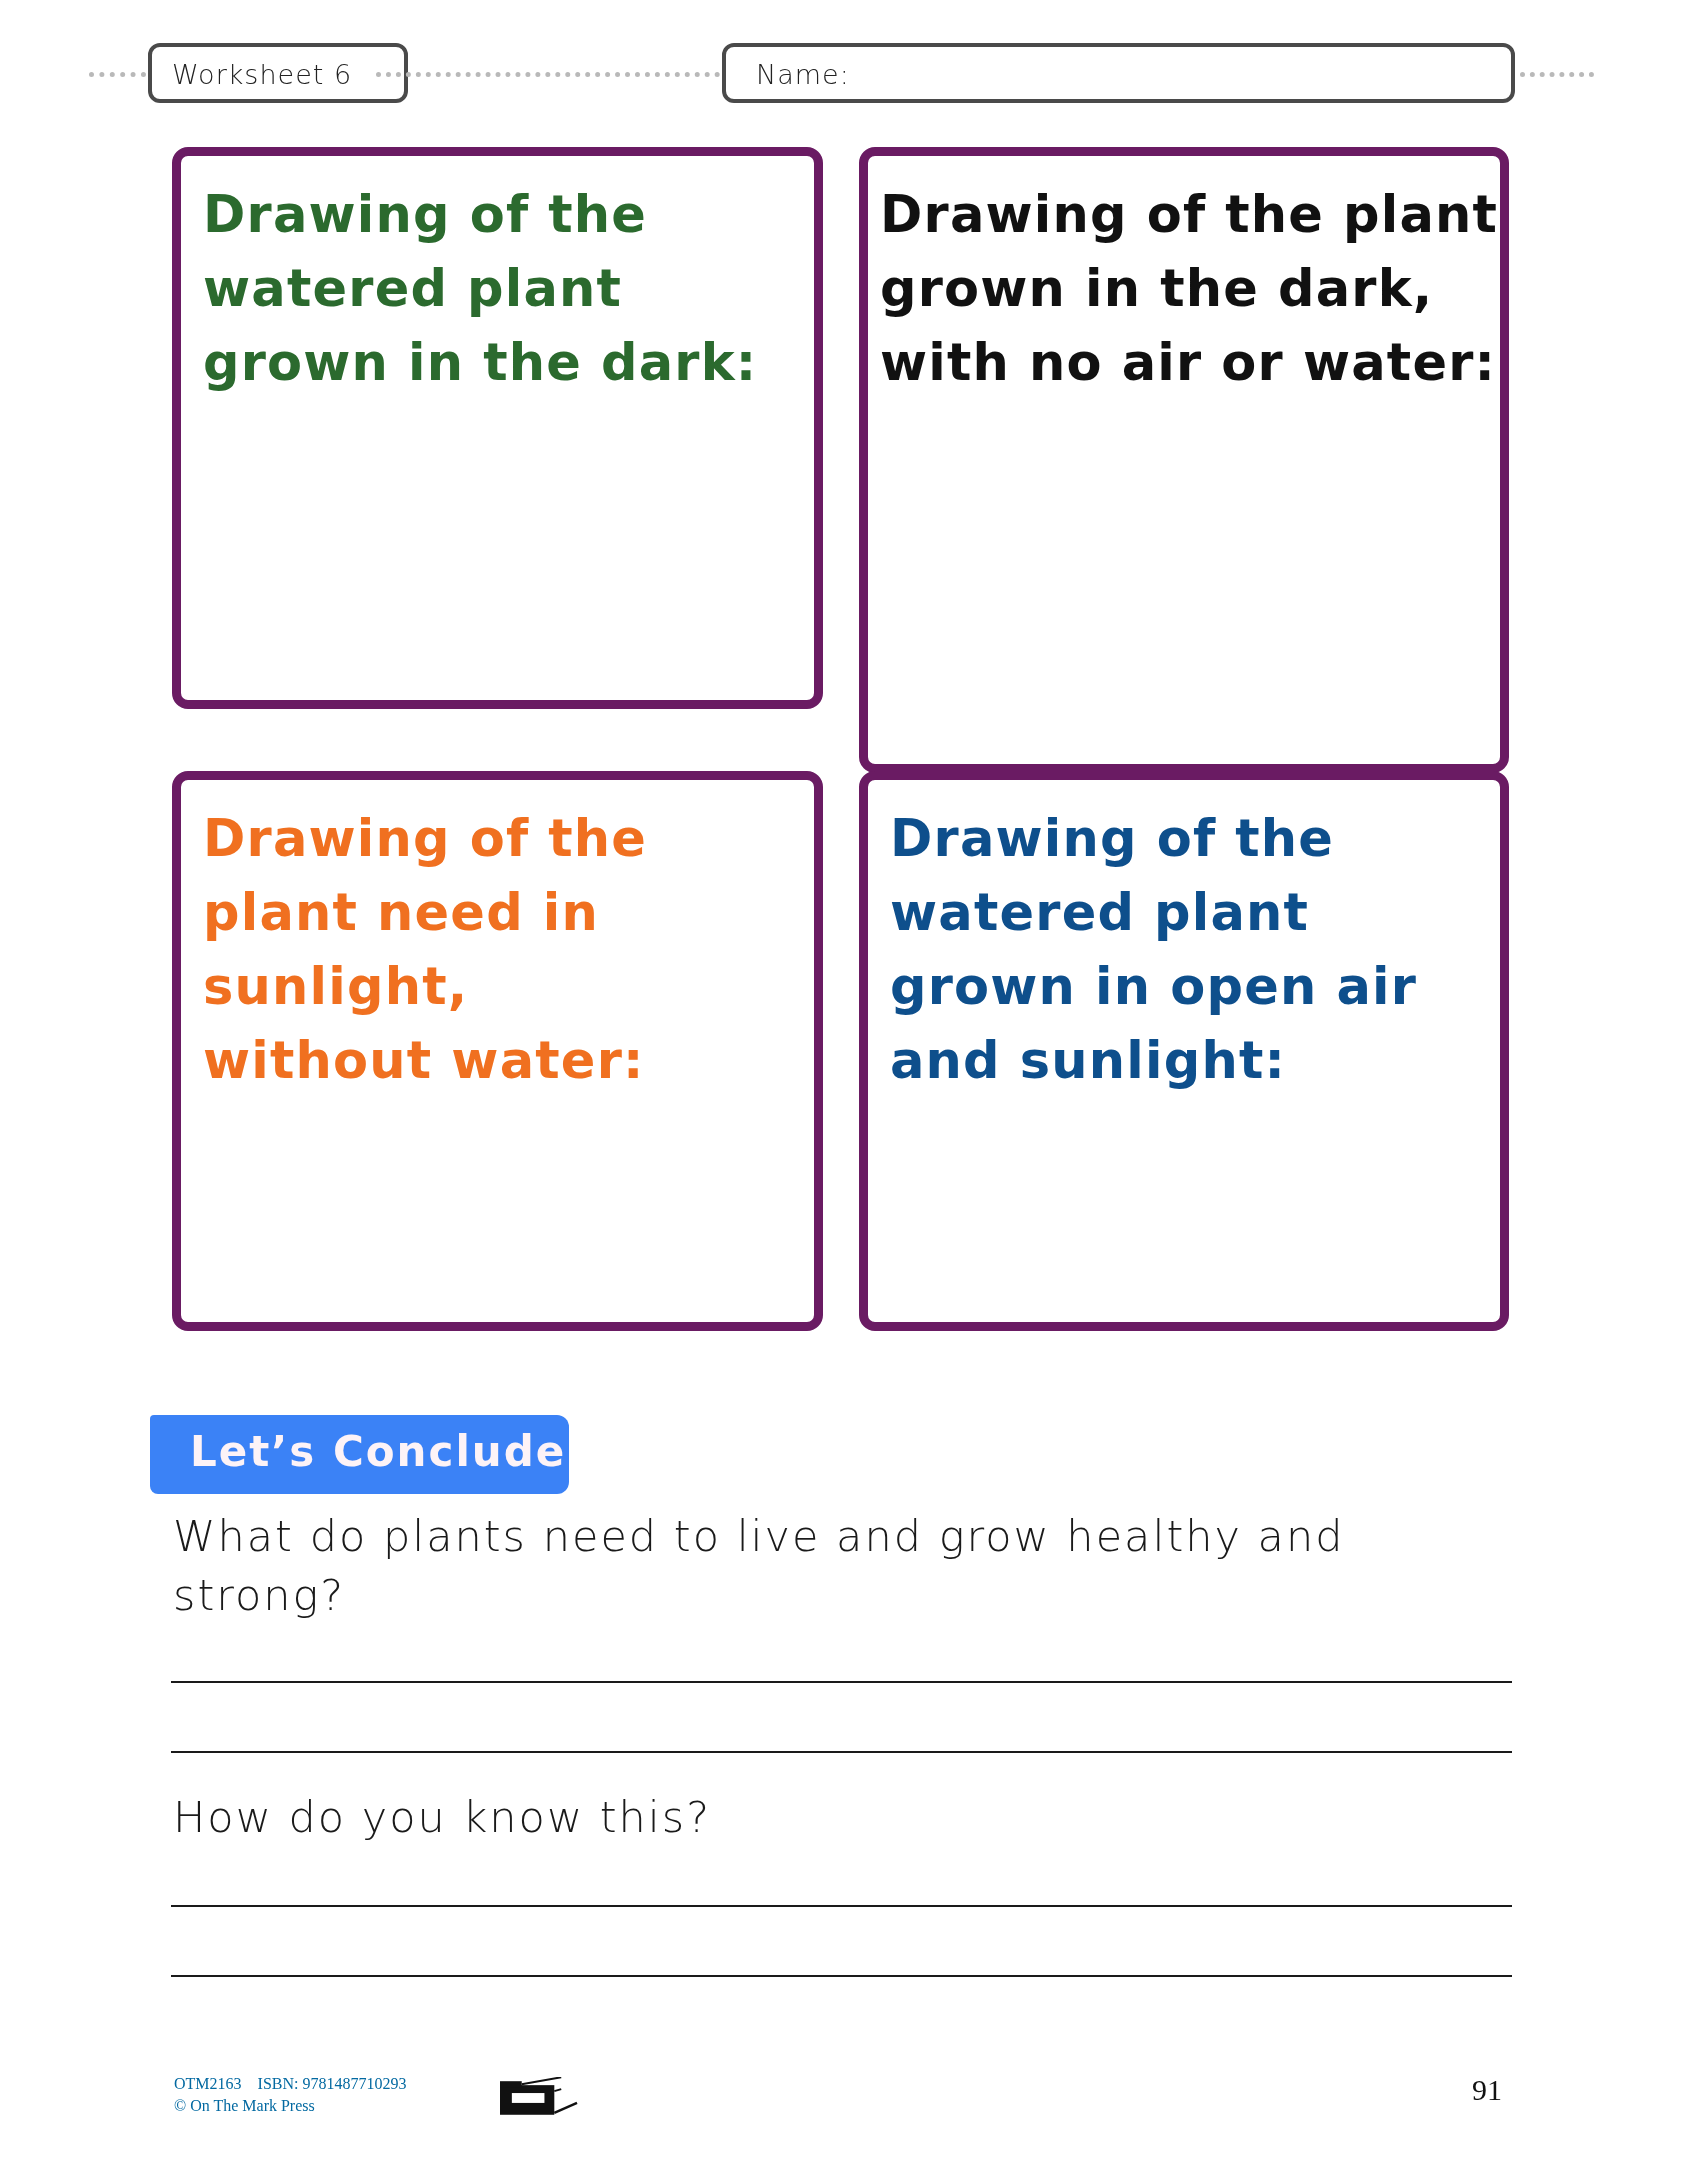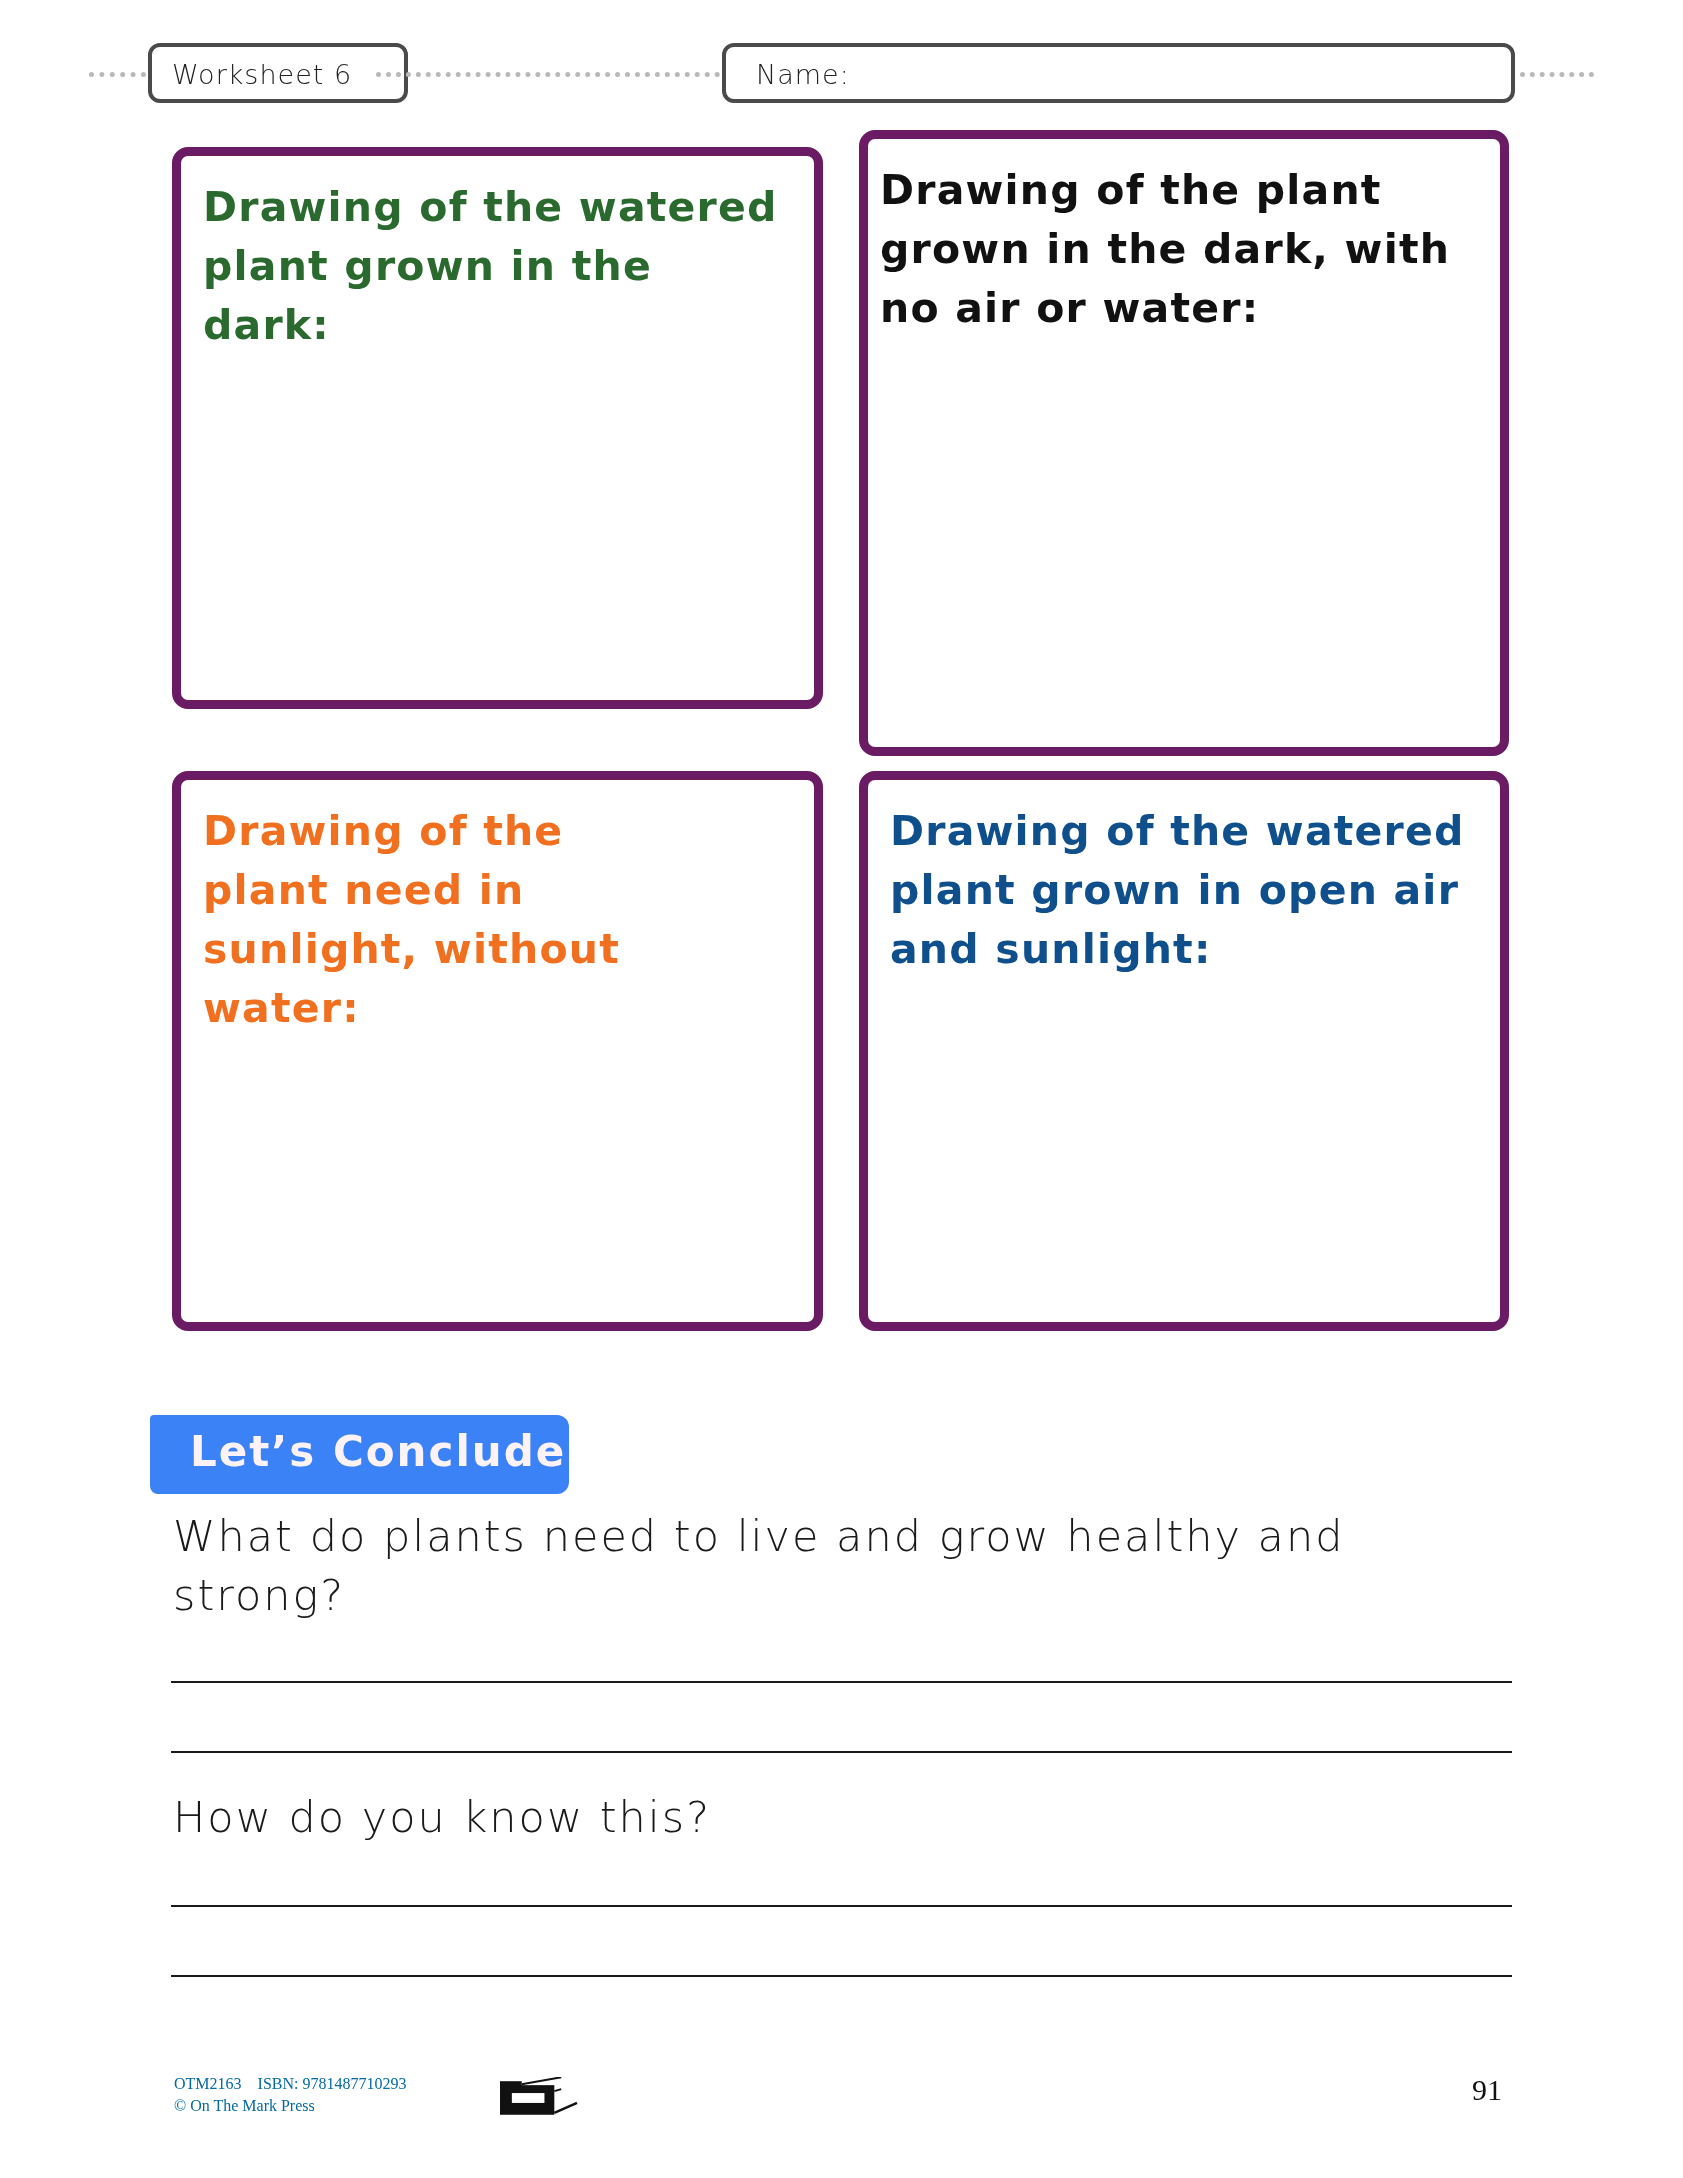--- a/index.html
+++ b/index.html
@@ -4,21 +4,21 @@
   <style>
     html, body { margin: 0; padding: 0; background: #ffffff; }
     body { width: 1683px; height: 2178px; position: relative; overflow: hidden; font-family: "DejaVu Sans", sans-serif; color: #1a1a1a; }
 
     .dots { position: absolute; height: 0; border-top: 5px dotted #b9b9b9; }
 
     .hdr-box { position: absolute; border: 4px solid #4a4a4a; border-radius: 12px; background: #fff; box-sizing: border-box; }
     .hdr-text { position: absolute; font-family: "DejaVu Sans", sans-serif; font-weight: 200; font-size: 27px; letter-spacing: 1px; color: #222; }
 
     .panel { position: absolute; border: 9px solid #6a1b63; border-radius: 16px; box-sizing: border-box; background: #fff; }
-    .panel-title { position: absolute; left: 22px; top: 22px; right: 8px; font-family: "DejaVu Sans", sans-serif; font-weight: bold; font-size: 41px; line-height: 59px; letter-spacing: 1.2px; margin: 0; }
+    .panel-title { position: absolute; left: 22px; top: 22px; right: 8px; font-family: "DejaVu Sans", sans-serif; font-weight: bold; font-size: 51px; line-height: 74px; letter-spacing: 1.2px; margin: 0; }
 
     .badge { position: absolute; left: 150px; top: 1415px; width: 419px; height: 79px; background: #3b82f6; border-radius: 0 12px 12px 0; border-top-left-radius: 4px; border-bottom-left-radius: 8px; box-sizing: border-box; }
     .badge-text { position: absolute; left: 40px; top: 12px; font-family: "DejaVu Sans", sans-serif; font-weight: bold; font-size: 42px; letter-spacing: 2px; color: #fdf3f7; }
 
     .question { position: absolute; left: 173px; font-family: "DejaVu Sans", sans-serif; font-weight: 200; font-size: 43px; line-height: 59px; letter-spacing: 2px; color: #1a1a1a; margin: 0; }
 
     .answer-line { position: absolute; left: 171px; width: 1341px; height: 0; border-top: 2px solid #1a1a1a; }
 
     .footer-code { position: absolute; left: 174px; top: 2073px; font-family: "Liberation Serif", serif; font-size: 16px; color: #0369a1; line-height: 22px; white-space: pre; }
     .page-num { position: absolute; left: 1472px; top: 2073px; font-family: "Liberation Serif", serif; font-size: 30px; color: #111; }
@@ -34,21 +34,21 @@
 <div class="dots" style="left:376px; top:72px; width:344px;"></div>
 <div class="hdr-box" style="left:722px; top:43px; width:793px; height:60px;">
   <span class="hdr-text" style="left:30px; top:12px;">Name:</span>
   <span class="hdr-text" style="left:139px; top:12px;"></span>
 </div>
 <div class="dots" style="left:1520px; top:72px; width:74px;"></div>
 
 <div class="panel" style="left:172px; top:147px; width:651px; height:562px;">
   <p class="panel-title" style="color:#2b6a2e; right:20px;">Drawing of the watered plant grown in the dark:</p>
 </div>
-<div class="panel" style="left:859px; top:130px; width:650px; height:626px;">
+<div class="panel" style="left:859px; top:147px; width:650px; height:626px;">
   <p class="panel-title" style="color:#111111; left:12px; right:0px;">Drawing of the plant grown in the dark, with no air or water:</p>
 </div>
 <div class="panel" style="left:172px; top:771px; width:651px; height:560px;">
   <p class="panel-title" style="color:#f07020; right:119px;">Drawing of the plant need in sunlight, without water:</p>
 </div>
 <div class="panel" style="left:859px; top:771px; width:650px; height:560px;">
   <p class="panel-title" style="color:#0e4f8c; right:30px;">Drawing of the watered plant grown in open air and sunlight:</p>
 </div>
 
 <div class="badge">

